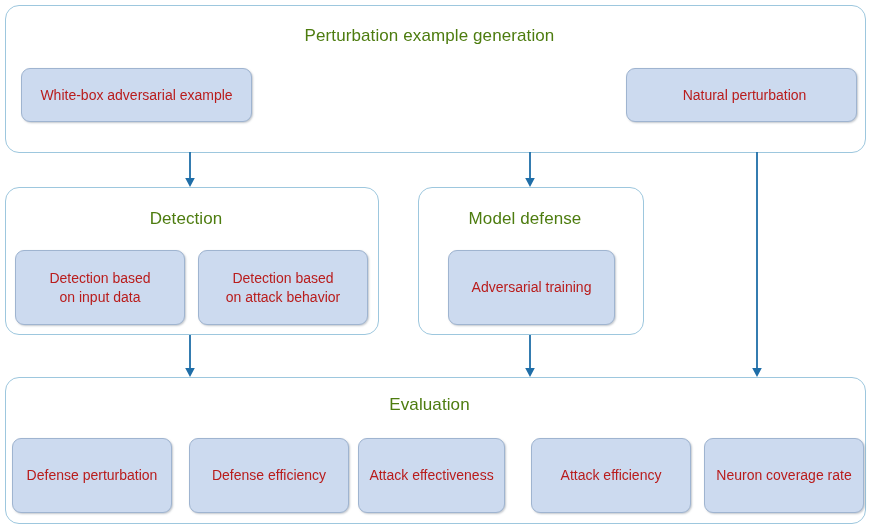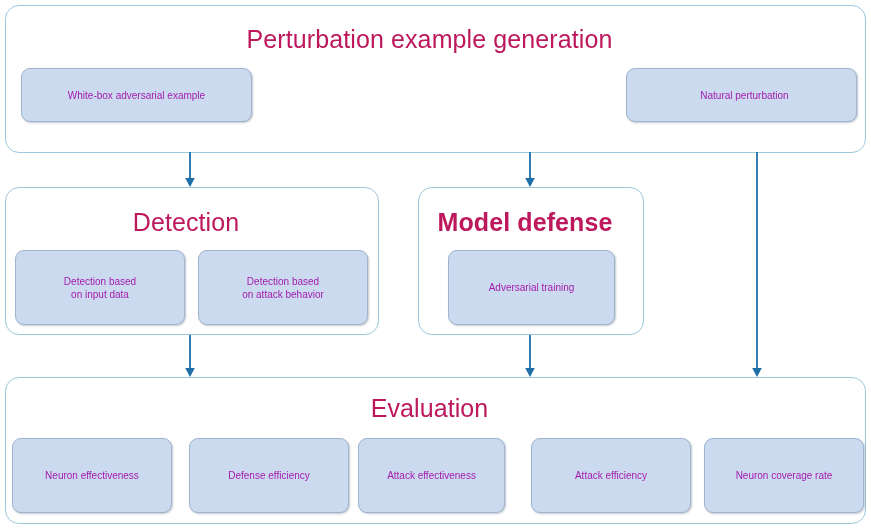--- a/index.html
+++ b/index.html
@@ -25,37 +25,37 @@
     box-sizing: border-box;
     background: #ffffff;
     border: 1.3px solid #9dc7de;
     border-radius: 14px;
   }
   .group-title {
     position: absolute;
     left: 0;
     right: 12px;
     text-align: center;
-    color: #be185d;
-    font-size: 25px;
+    color: #4d7c0f;
+    font-size: 17px;
     font-weight: 400;
     letter-spacing: 0.1px;
     white-space: nowrap;
     line-height: 1;
   }
 
   
   .node {
     position: absolute;
     box-sizing: border-box;
     background: #ccdaef;
     border: 1px solid #9fb4d0;
     border-radius: 9px;
-    color: #a21caf;
-    font-size: 10px;
+    color: #b91c1c;
+    font-size: 14px;
     line-height: 1.3;
     display: flex;
     align-items: center;
     justify-content: center;
     text-align: center;
     padding: 2px 6px;
     box-shadow: 1px 1px 2px rgba(120,130,145,0.45);
   }
   .node .label {
     display: block;
@@ -97,32 +97,32 @@
 on input data</span>
     </div>
 
     <div class="node" style="left:192px; top:62px; width:170px; height:75px;">
       <span class="label">Detection based
 on attack behavior</span>
     </div>
   </div>
 
   <div class="group" style="left:418px; top:187px; width:226px; height:148px;">
-    <div class="group-title" style="top:22px;font-weight:bold;">Model defense</div>
+    <div class="group-title" style="top:22px;">Model defense</div>
 
     <div class="node" style="left:29px; top:62px; width:167px; height:75px;">
       <span class="label">Adversarial training</span>
     </div>
   </div>
 
   <div class="group" style="left:5px; top:377px; width:861px; height:147px;">
     <div class="group-title" style="top:18px;">Evaluation</div>
 
     <div class="node" style="left:6px; top:60px; width:160px; height:75px;">
-      <span class="label">Neuron effectiveness</span>
+      <span class="label">Defense perturbation</span>
     </div>
 
     <div class="node" style="left:183px; top:60px; width:160px; height:75px;">
       <span class="label">Defense efficiency</span>
     </div>
 
     <div class="node" style="left:352px; top:60px; width:147px; height:75px;">
       <span class="label">Attack effectiveness</span>
     </div>
 

